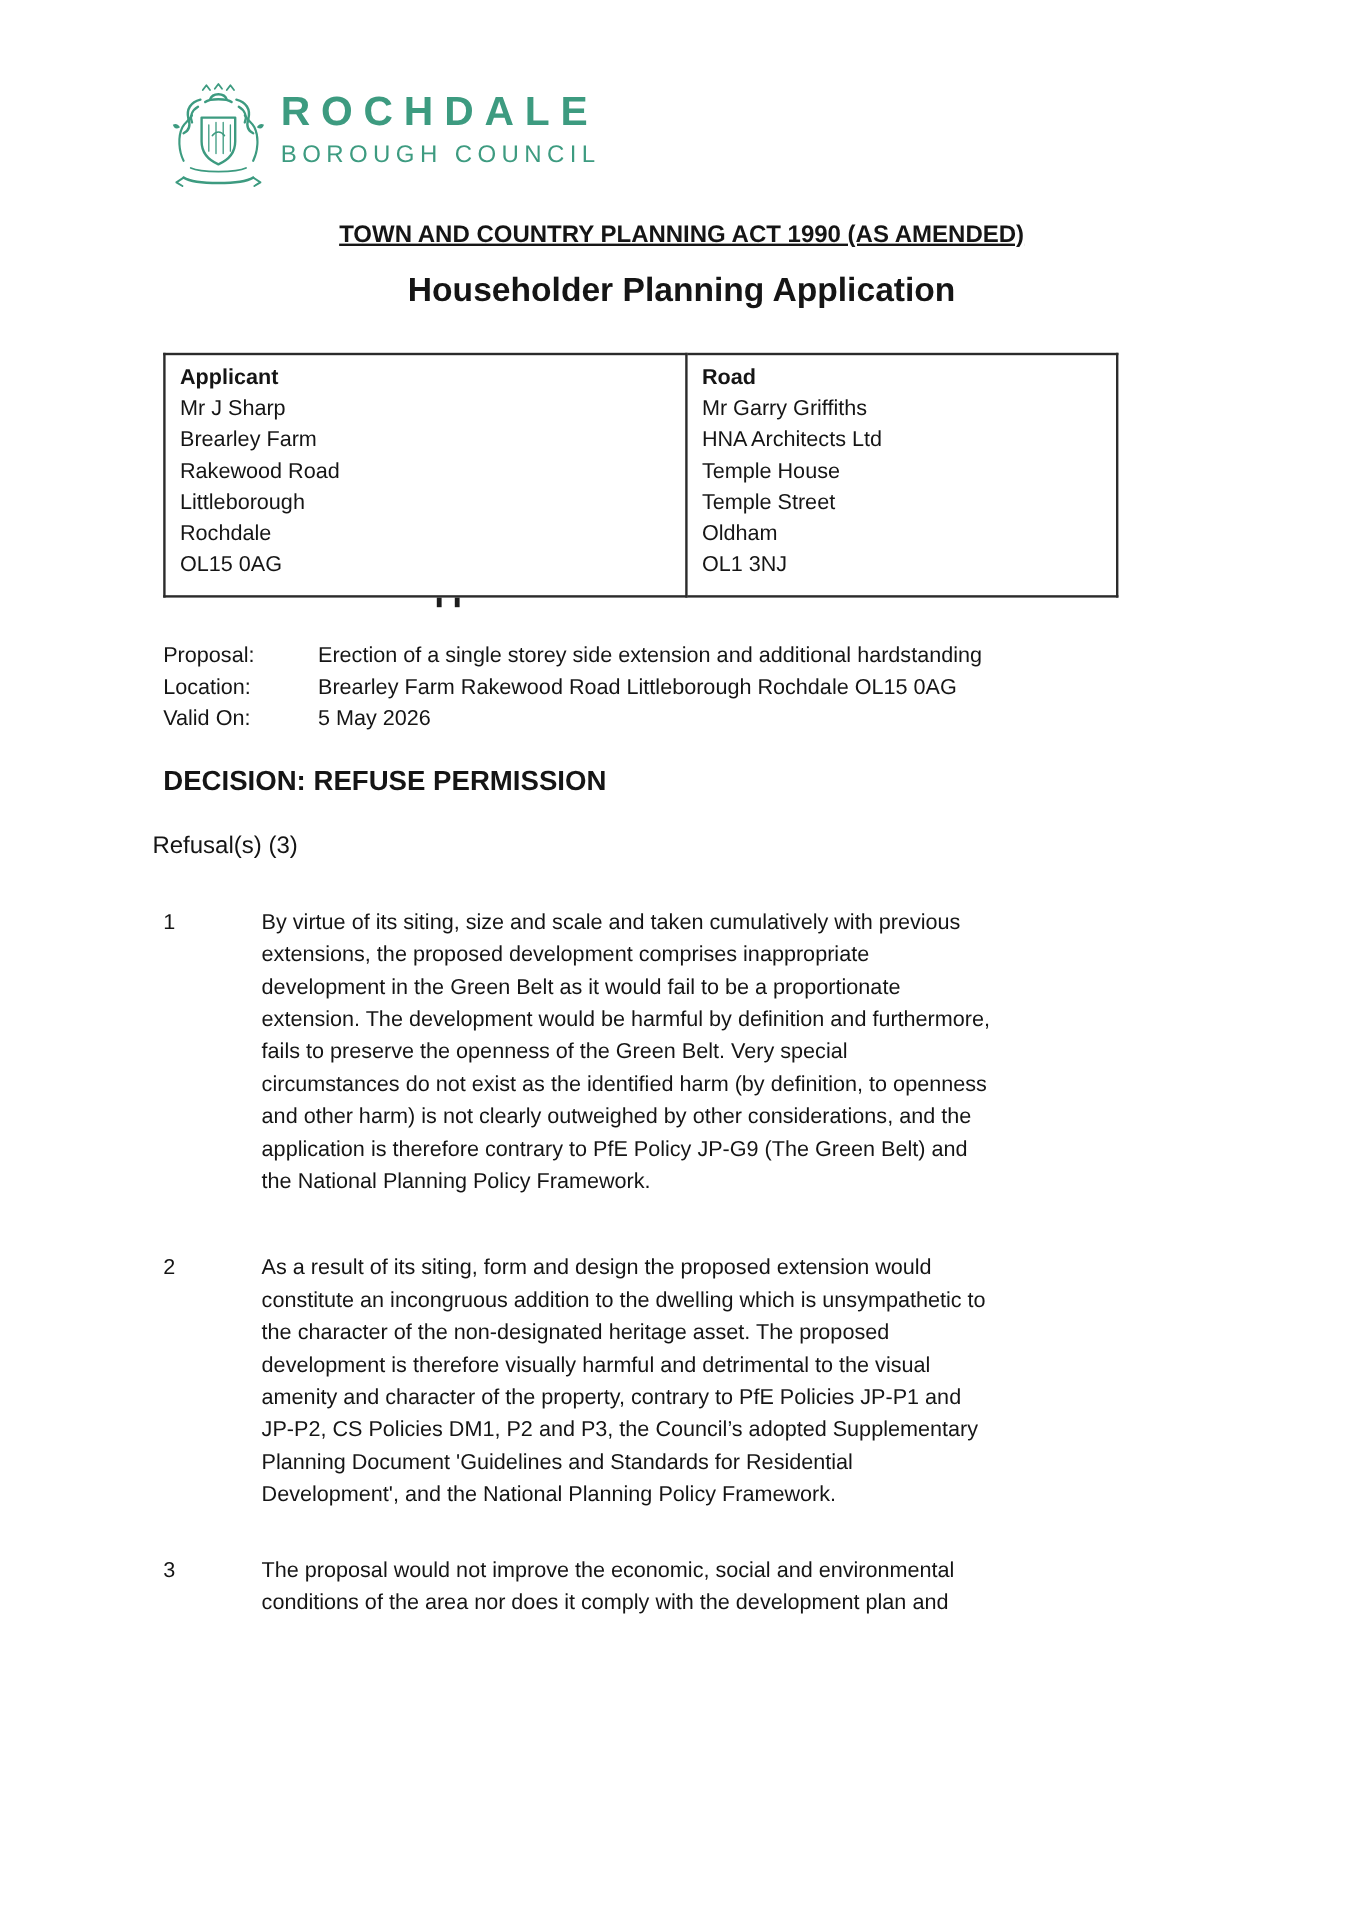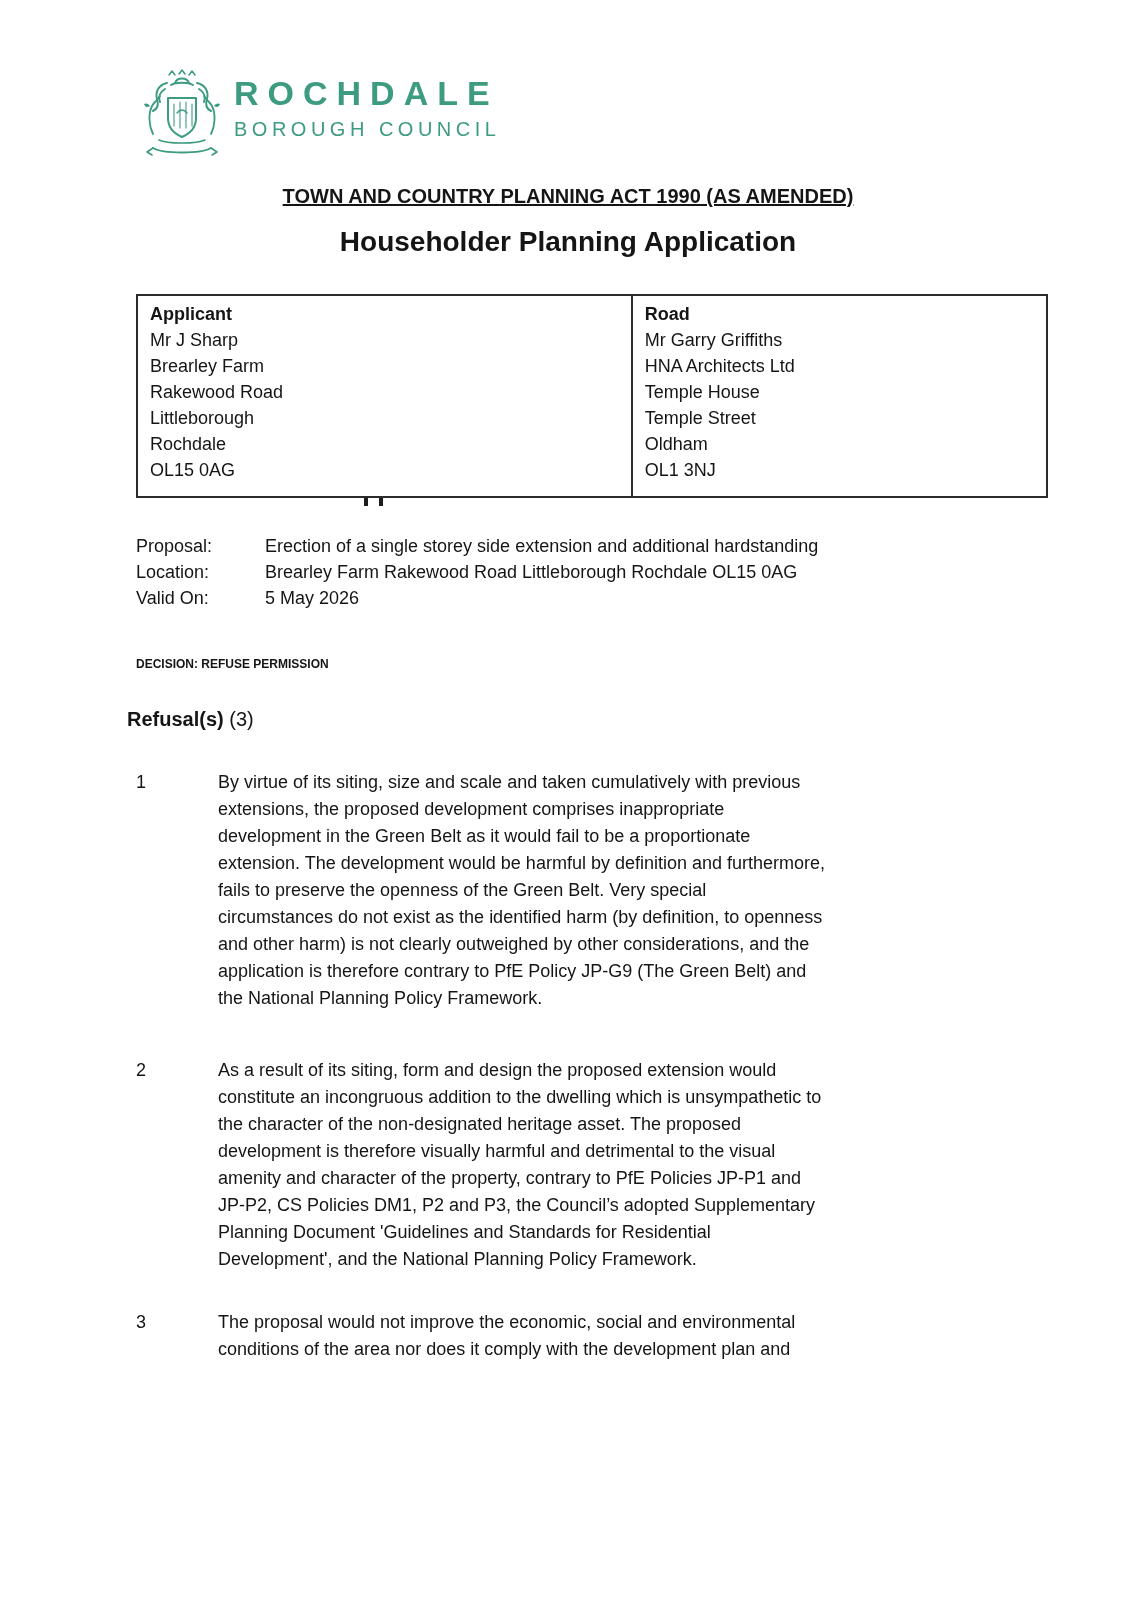--- a/index.html
+++ b/index.html
@@ -25,21 +25,21 @@
 
   
   .content { margin:0 132px 0 136px; }
 
   .act-title   { text-align:center; font-weight:700; font-size:20px; margin-top:27px; line-height:23px;text-decoration:underline; }
   .doc-title   { text-align:center; font-weight:700; font-size:28px; margin-top:18px; line-height:32px; }
   .app-ref     { text-align:center; font-size:19px; margin-top:30px; line-height:22px; }
 
   
   .parties-table {
-    width:912px; margin-top:36px; border-collapse:collapse; table-layout:fixed;
+    width:796px; margin-top:36px; border-collapse:collapse; table-layout:fixed;
   }
   .parties-table td {
     border:2px solid #2b2b2b; vertical-align:top;
     padding:5px 12px 13px 12px; font-size:18px; line-height:26px;
   }
   td.party-cell-applicant { width:51.5%; }
   .party-label { font-weight:700; }
   .party-lines { white-space:pre-line; }
 
   
@@ -50,23 +50,23 @@
   .artifact .mark.m1 { left:228px; }
   .artifact .mark.m2 { left:243px; }
 
   
   .summary { margin-top:26px; font-size:18px; line-height:26px; }
   .summary-row { display:flex; }
   .summary-label { width:129px; font-weight:400; flex:0 0 auto; }
   .summary-value { flex:1; }
 
   
-  .decision-heading { font-weight:700; font-size:12px; margin-top:42px; line-height:23px; }
+  .decision-heading { font-weight:700; font-size:23px; margin-top:28px; line-height:23px; }
   .refusals-head { font-size:20px; margin-top:31px; margin-left:-9px; line-height:24px; }
-  .refusals-head .bold { font-weight:700; }
+  .refusals-head .bold { font-weight:400; }
 
   .refusal { display:flex; font-size:18px; line-height:27px; }
   .refusal-1 { margin-top:38px; }
   .refusal-2 { margin-top:45px; }
   .refusal-3 { margin-top:36px; }
   .refusal-number { width:82px; flex:0 0 auto; }
   .refusal-text { width:792px; white-space:pre-line; }
 </style>
 </head>
 <body>

